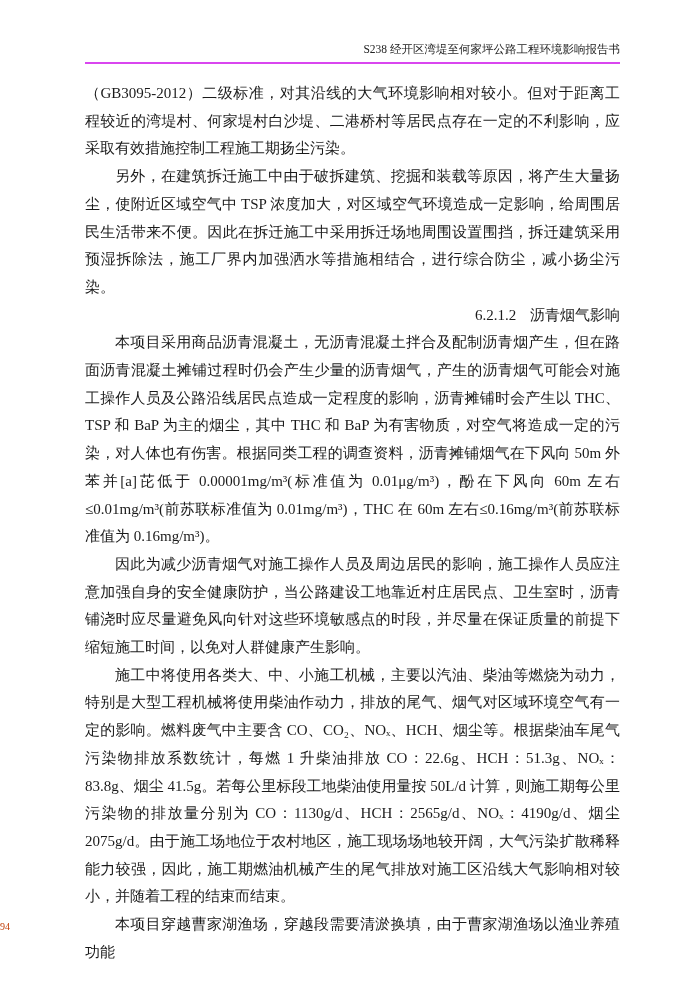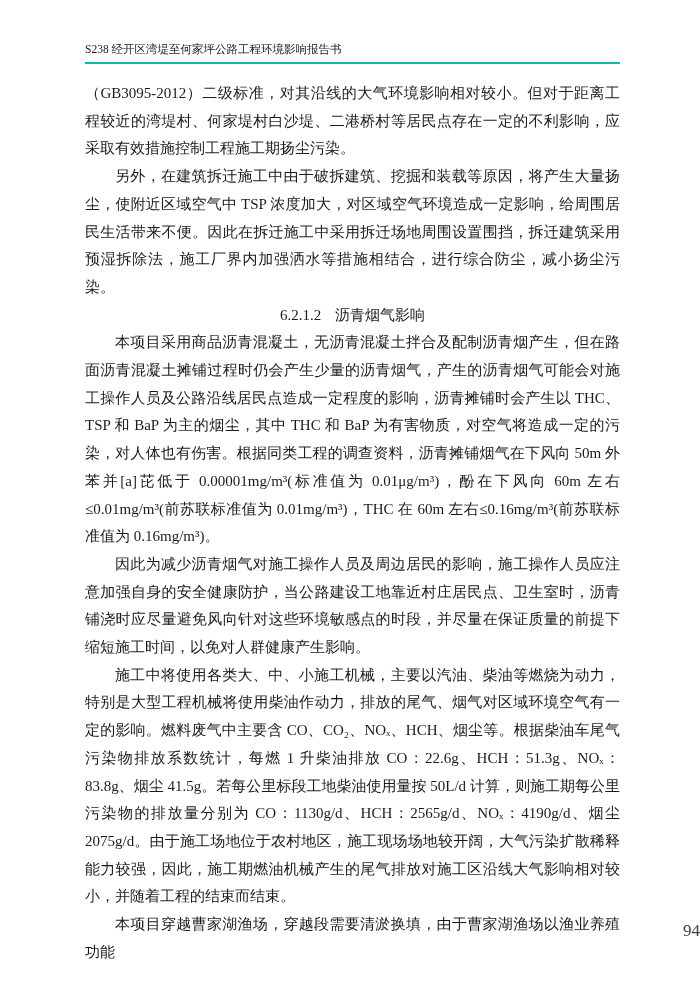--- a/index.html
+++ b/index.html
@@ -14,25 +14,25 @@
     background: #ffffff;
     font-family: "Liberation Serif", "DejaVu Serif", serif;
     color: #1a1a1a;
     overflow: hidden;
   }
   .page-header {
     position: absolute;
     top: 42px;
     left: 85px;
     right: 80px;
-    text-align: left;
+    text-align: right;
     font-size: 11.5px;
     line-height: 14px;
     color: #222222;
-    border-bottom: 2px solid #14b8a6;
+    border-bottom: 2px solid #d946ef;
     padding-bottom: 6px;
   }
   .page-body {
     position: absolute;
     top: 80px;
     left: 85px;
     right: 80px;
     font-size: 15px;
     line-height: 27.7px;
     text-align: justify;
@@ -43,33 +43,33 @@
     padding: 0;
   }
   .para.indent {
     text-indent: 2em;
   }
   .heading {
     margin: 0;
     padding: 0;
     font-size: 15px;
     font-weight: normal;
-    text-align: center;
+    text-align: right;
   }
   .heading .h-title {
     margin-left: 10px;
   }
   .page-footer {
     position: absolute;
     top: 921px;
     left: 0;
     width: 100%;
-    text-align: right;
-    font-size: 17px;
-    color: #404040;
+    text-align: left;
+    font-size: 10px;
+    color: #c2410c;
   }
 </style>
 </head>
 <body>
 
 <div class="page">
 
   <header class="page-header">
     <span class="header-title">S238 经开区湾堤至何家坪公路工程环境影响报告书</span>
   </header>

